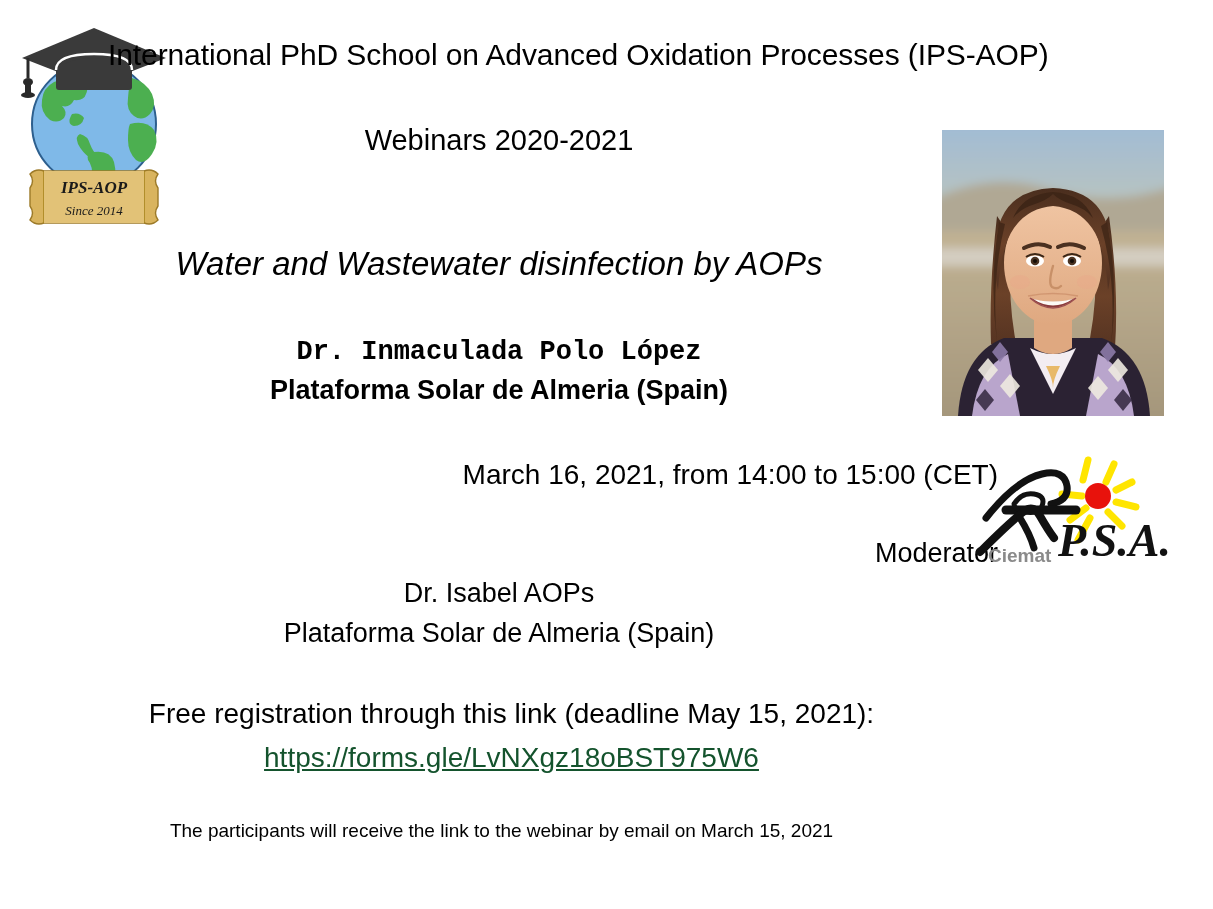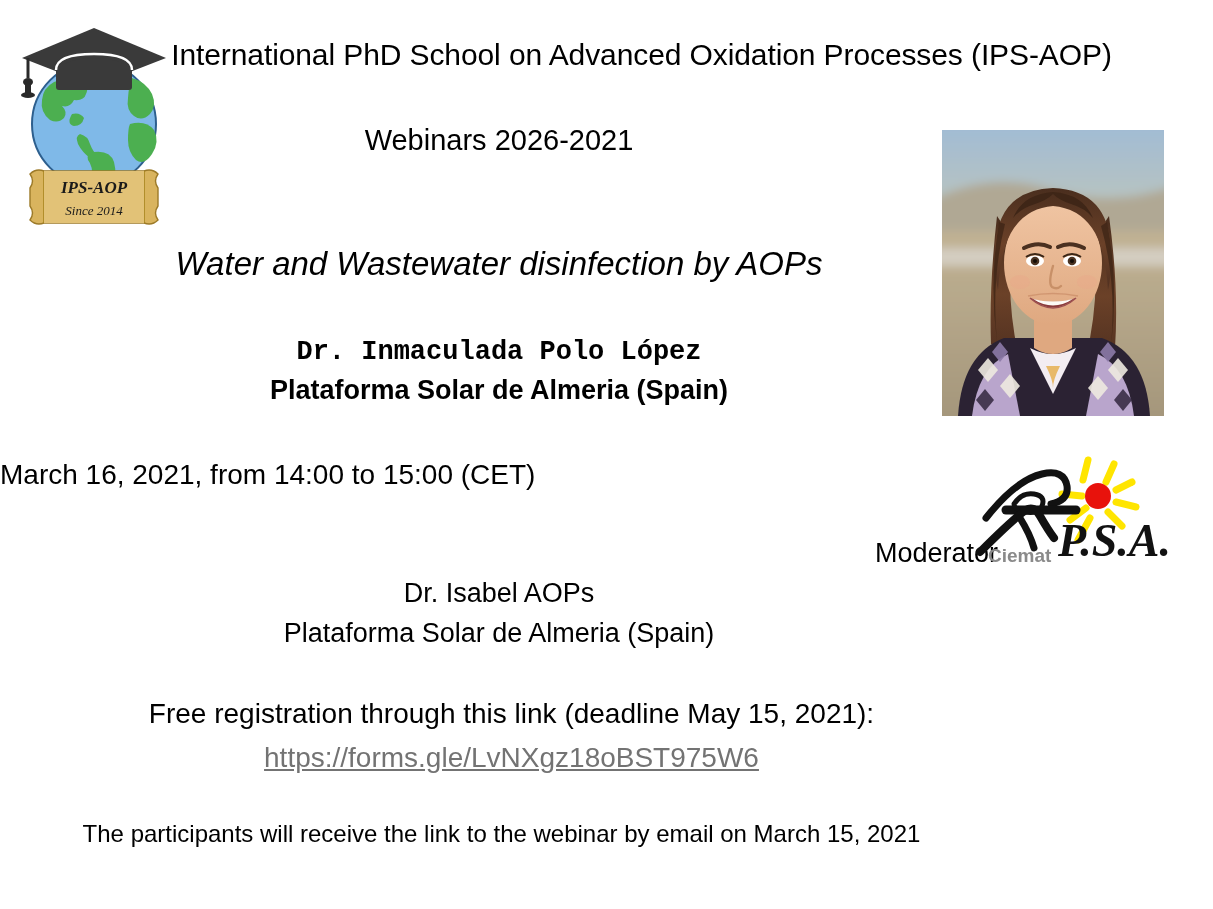--- a/index.html
+++ b/index.html
@@ -25,22 +25,21 @@
     height: 212px;
   }
   .logo-ipsaop svg { display: block; width: 100%; height: 100%; }
 
   
   .txt { position: absolute; white-space: nowrap; color: #000; }
 
   .header-title {
     left: 0; top: 38px;
     width: 1213px;
-    text-align: center;
-    padding-left: 70px;
+    padding-left: 108px;
     box-sizing: border-box;
     font-size: 30px;
     font-stretch: condensed;
     letter-spacing: -0.1px;
     white-space: nowrap;
   }
   .header-sub {
     left: 0; top: 124px;
     width: 1213px;
     text-align: center;
@@ -74,21 +73,21 @@
     width: 1213px;
     text-align: center;
     padding-right: 215px;
     box-sizing: border-box;
     font-size: 27px;
     font-weight: bold;
   }
   .datetime {
     left: 0; top: 459px;
     width: 1213px;
-    text-align: left;
+    text-align: right;
     padding-right: 215px;
     box-sizing: border-box;
     font-size: 28px;
     font-stretch: condensed;
   }
   .mod-label {
     left: 0; top: 538px;
     width: 1213px;
     text-align: right;
     padding-right: 215px;
@@ -122,31 +121,31 @@
   }
   .reg-link-row {
     left: 0; top: 742px;
     width: 1213px;
     text-align: center;
     padding-right: 190px;
     box-sizing: border-box;
     font-size: 28px;
   }
   .reg-link {
-    color: #737373;
+    color: #14532d;
     text-decoration: underline;
     font-stretch: condensed;
   }
   .footer-note {
     left: 0; top: 820px;
     width: 1213px;
     text-align: center;
     padding-right: 210px;
     box-sizing: border-box;
-    font-size: 24px;
+    font-size: 19px;
     font-stretch: condensed;
   }
 
   
   .portrait {
     position: absolute;
     left: 942px;
     top: 130px;
     width: 222px;
     height: 286px;
@@ -203,21 +202,21 @@
       <path d="M30 155 l0 52" stroke="#A8851F" stroke-width="1.6" fill="none"></path>
       <path d="M130 155 l0 52" stroke="#A8851F" stroke-width="1.6" fill="none"></path>
       <rect x="30" y="155" width="100" height="52" fill="#E2C277"></rect>
       <text x="80" y="177" text-anchor="middle" font-family="'Liberation Serif', serif" font-size="17" font-style="italic" font-weight="bold" fill="#1A1A1A">IPS-AOP</text>
       <text x="80" y="199" text-anchor="middle" font-family="'Liberation Serif', serif" font-size="13" font-style="italic" fill="#1A1A1A">Since 2014</text>
     </g>
   </svg>
 </div>
 
 <div class="txt header-title">International PhD School on Advanced Oxidation Processes (IPS-AOP)</div>
-<div class="txt header-sub">Webinars 2026-2021</div>
+<div class="txt header-sub">Webinars 2020-2021</div>
 
 <div class="txt talk-title">Water and Wastewater disinfection by AOPs</div>
 
 <div class="txt speaker-name">Dr. Inmaculada Polo López</div>
 <div class="txt speaker-affil">Plataforma Solar de Almeria (Spain)</div>
 
 <div class="txt datetime">March 16, 2021, from 14:00 to 15:00 (CET)</div>
 
 <div class="txt mod-label">Moderator</div>
 <div class="txt mod-name">Dr. Isabel AOPs</div>

